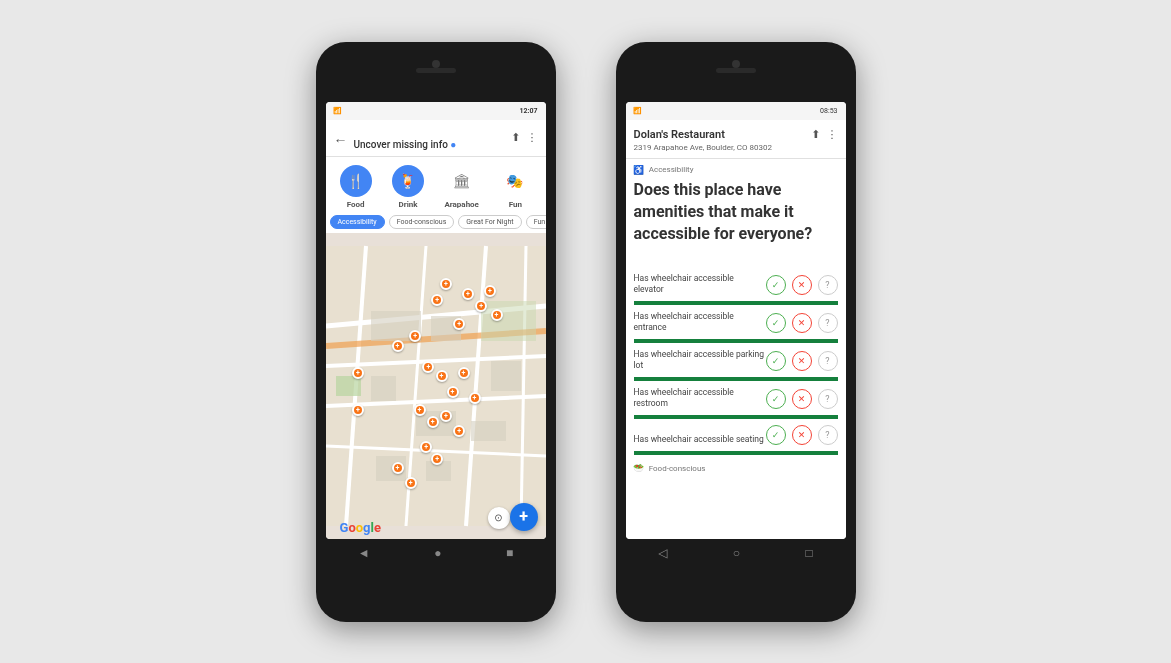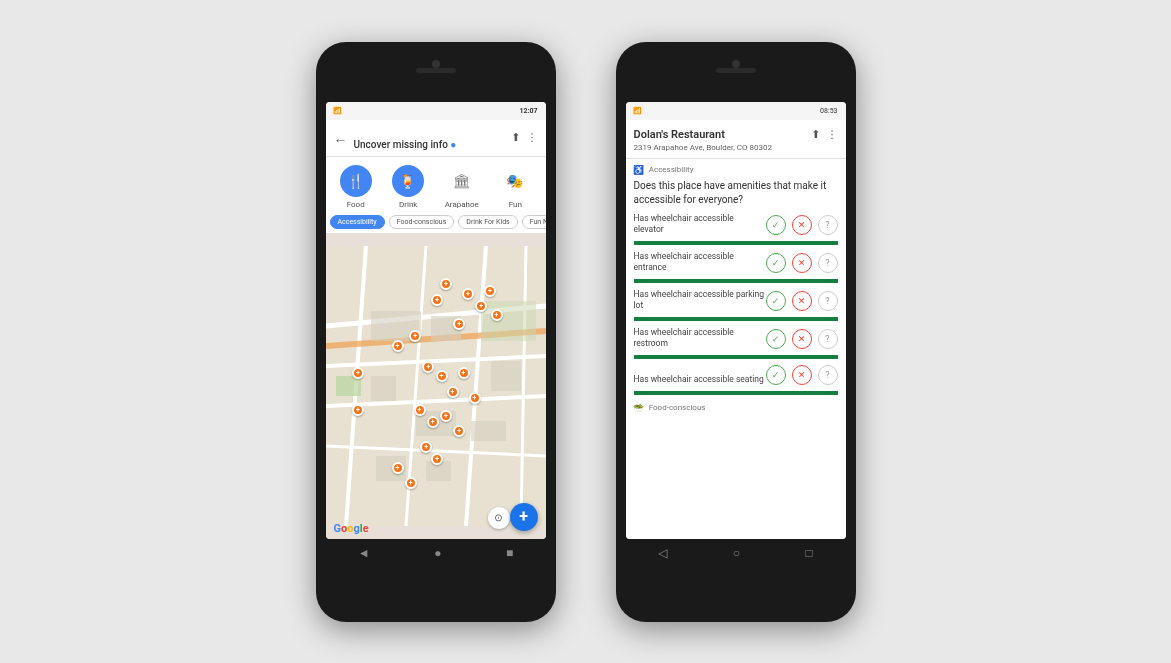--- a/index.html
+++ b/index.html
@@ -143,20 +143,21 @@
       border-radius: 50%;
       display: flex;
       align-items: center;
       justify-content: center;
       color: #777;
       font-size: 14px;
     }
     .category-label {
       font-size: 8px;
       color: #555;
+      font-weight: bold;
     }
 
     .filter-pills {
       display: flex;
       gap: 4px;
       padding: 2px 4px 4px;
       overflow: hidden;
       flex-shrink: 0;
     }
     .pill {
@@ -213,22 +214,22 @@
       display: flex;
       align-items: center;
       justify-content: center;
       color: #555;
       font-size: 10px;
       box-shadow: 0 1px 3px rgba(0,0,0,0.3);
     }
     .map-google-logo {
       position: absolute;
       bottom: 4px;
-      left: 8px;
-      font-size: 11px;
+      left: 14px;
+      font-size: 13px;
       font-weight: bold;
     }
     .map-google-logo span:nth-child(1) { color: #4285F4; }
     .map-google-logo span:nth-child(2) { color: #EA4335; }
     .map-google-logo span:nth-child(3) { color: #FBBC05; }
     .map-google-logo span:nth-child(4) { color: #4285F4; }
     .map-google-logo span:nth-child(5) { color: #34A853; }
     .map-google-logo span:nth-child(6) { color: #EA4335; }
 
     
@@ -276,24 +277,24 @@
     }
     .section-tag-icon {
       font-size: 9px;
       color: #777;
     }
     .section-tag-label {
       font-size: 8px;
       color: #777;
     }
     .section-question {
-      font-size: 10px;
+      font-size: 16px;
       color: #333;
-      font-weight: 400;
-      margin-bottom: 0;
+      font-weight: 700;
+      margin-bottom: 21px;
       line-height: 1.4;
     }
     .amenity-row {
       display: flex;
       align-items: flex-end;
       padding: 6px 0;
       border-bottom: 4px solid #15803d;
     }
     .amenity-label {
       flex: 1;
@@ -433,21 +434,21 @@
         </div>
         <div class="category-item">
           <div class="category-icon-gray">🎭</div>
           <span class="category-label">Fun</span>
         </div>
       </div>
 
       <div class="filter-pills">
         <span class="pill pill-active">Accessibility</span>
         <span class="pill pill-inactive">Food-conscious</span>
-        <span class="pill pill-inactive">Drink For Kids</span>
+        <span class="pill pill-inactive">Great For Night</span>
         <span class="pill pill-inactive">Fun Night C...</span>
       </div>
 
       <div class="map-area">
         <svg class="map-svg" viewBox="0 0 220 280">
 
           <rect width="220" height="280" fill="#e8e0d0"></rect>
 
           <line x1="0" y1="80" x2="220" y2="60" stroke="#fff" stroke-width="5"></line>
           <line x1="0" y1="120" x2="220" y2="110" stroke="#fff" stroke-width="4"></line>

